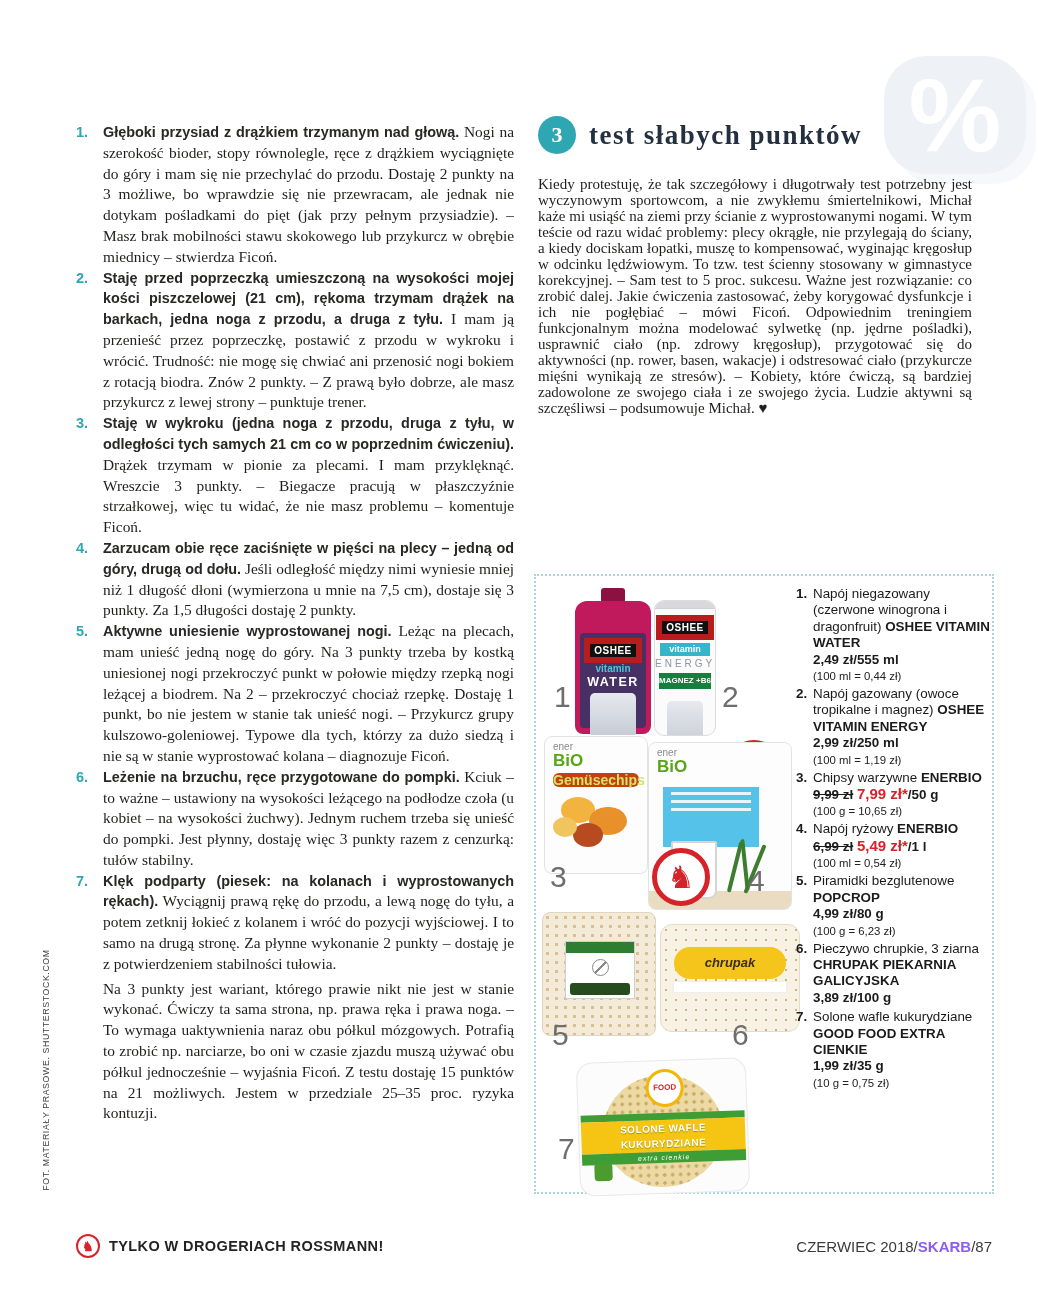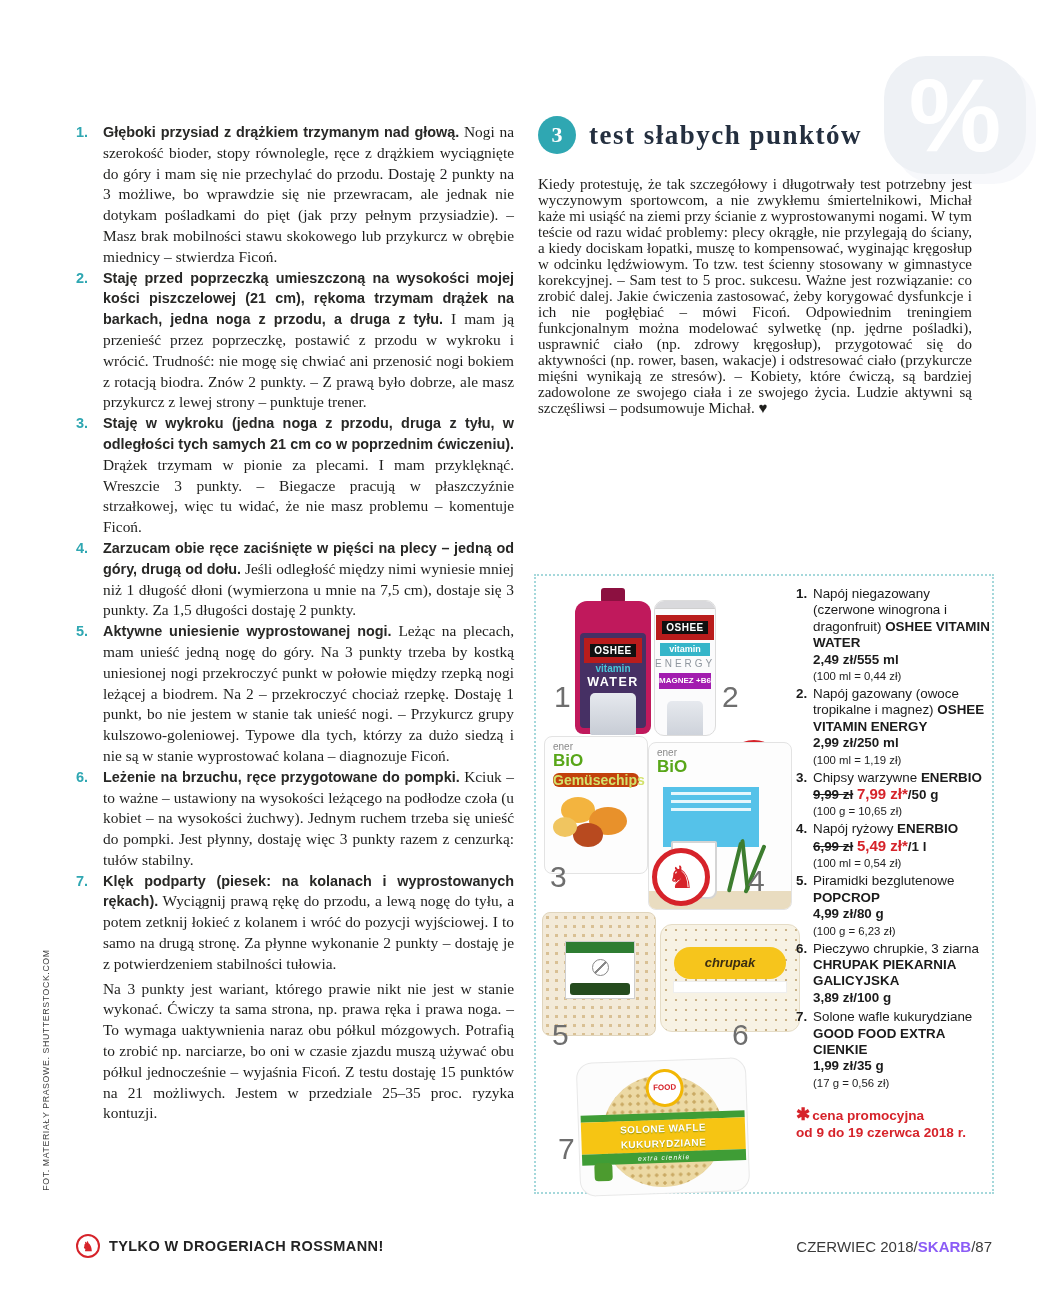--- a/index.html
+++ b/index.html
@@ -48,21 +48,21 @@
   .oshee-type{color:#fff;font-weight:bold;font-size:12.5px;letter-spacing:1.5px;line-height:14px;}
   .photo-blob{margin:4px auto 0;width:46px;height:42px;background:linear-gradient(#e6e9ee,#c7ccd5);
               border-radius:5px 5px 2px 2px;}
 
   
   .can{background:#fbfbfc;border:1px solid #dcdcdc;border-radius:10px;text-align:center;overflow:hidden;}
   .can-top{height:7px;background:#d9d9dc;border-bottom:1px solid #cfcfcf;}
   .can .oshee-chip{margin-top:6px;}
   .can-vitamin{margin:3px 5px 0;background:#35b5c9;color:#fff;font-weight:bold;font-size:9px;line-height:13px;}
   .can-energy{color:#8f969e;font-size:10px;letter-spacing:3px;line-height:16px;}
-  .can-band{margin:1px 4px 12px;background:#a21caf;color:#fff;font-weight:bold;font-size:8px;line-height:10px;
+  .can-band{margin:1px 4px 12px;background:#15803d;color:#fff;font-weight:bold;font-size:8px;line-height:10px;
             padding:3px 0;}
   .can .photo-blob{width:36px;height:44px;margin-top:4px;}
 
   
   .bag{background:#fdfdfd;border:1px solid #e3e3e3;border-radius:8px;overflow:hidden;}
   .bio-logo{position:absolute;top:5px;left:8px;line-height:1;}
   .bio-ener{display:block;color:#8a8a8a;font-size:10px;}
   .bio-bio{display:block;color:#58a618;font-weight:bold;font-size:17px;}
   .chips-label{margin:36px 8px 0;background:#c2410c;color:#d3e26b;border-radius:6px;text-align:center;
                font-weight:bold;font-size:14px;line-height:14px;}
@@ -287,27 +287,23 @@
       </div>
 
       <div class="pl-item">
         <span class="pl-num">6.</span><span>Pieczywo chrupkie, 3 ziarna </span><span class="pl-name">CHRUPAK PIEKARNIA GALICYJSKA</span>
         <div class="pl-price">3,89 zł/100 g</div>
       </div>
 
       <div class="pl-item">
         <span class="pl-num">7.</span><span>Solone wafle kukurydziane </span><span class="pl-name">GOOD FOOD EXTRA CIENKIE</span>
         <div class="pl-price">1,99 zł/35 g</div>
-        <div class="pl-unit">(17 g = 0,56 zł)</div>
-      </div>
-
-      <div class="pl-note">
-        <span class="star">✱</span><span>cena promocyjna</span>
-        <div>od 9 do 19 czerwca 2018 r.</div>
-      </div>
+        <div class="pl-unit">(10 g = 0,75 zł)</div>
+      </div>
+
     </div>
   </div>
 
   <div class="footer-left">
     <div class="centaur footer-logo">
         <span style="font-size:13px;">♞</span>
       </div>
     <span>TYLKO W DROGERIACH ROSSMANN!</span>
   </div>
   <div class="footer-right">

